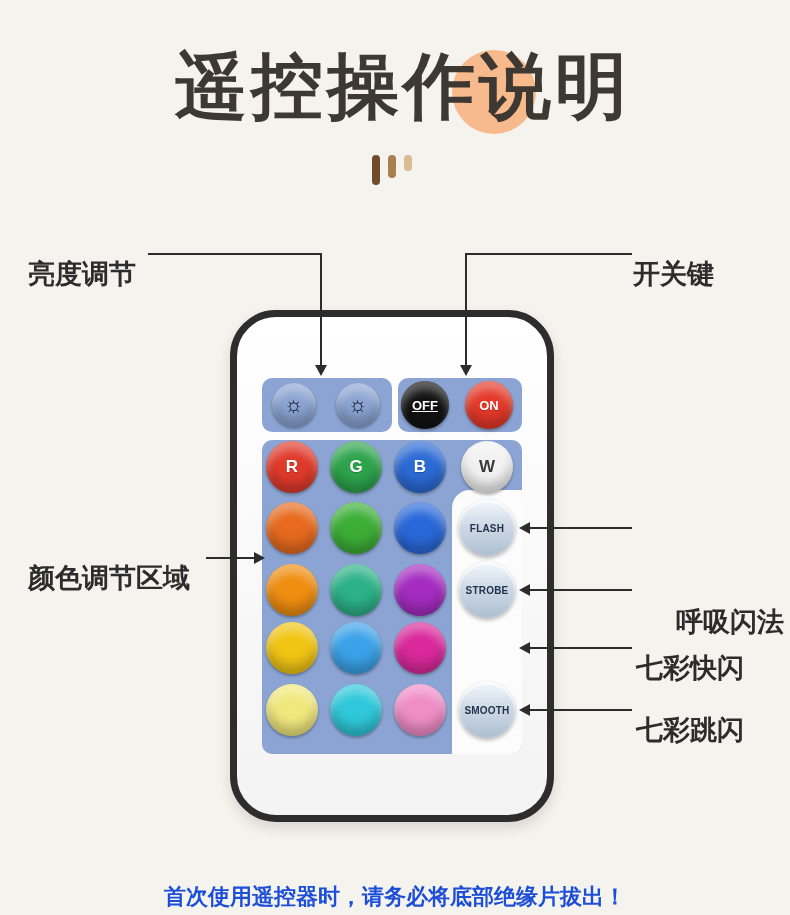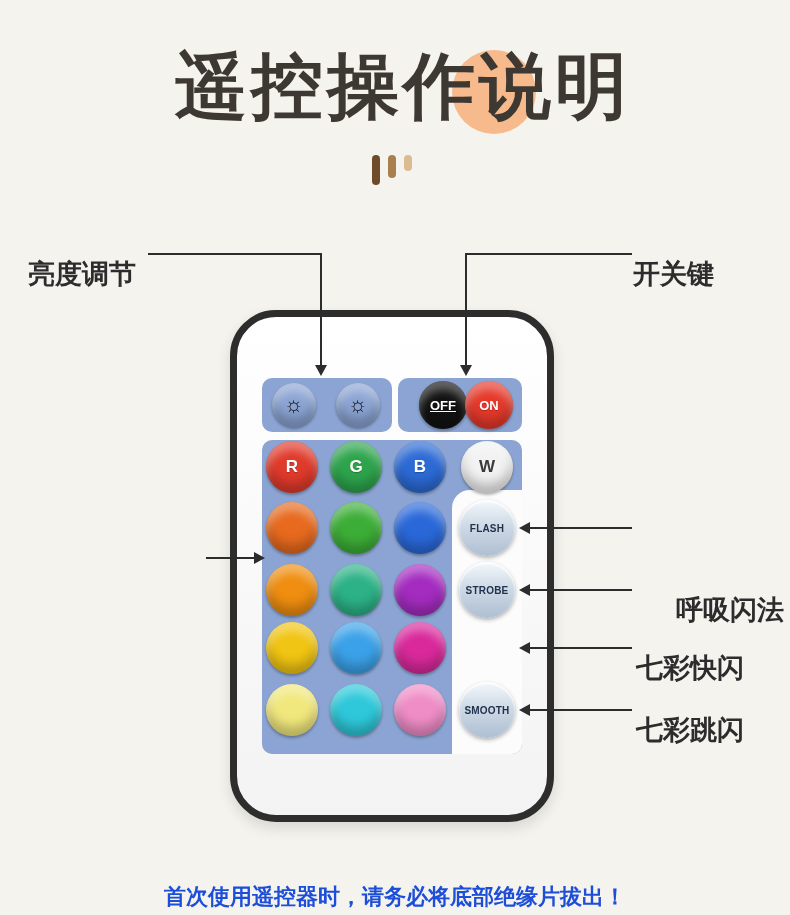--- a/index.html
+++ b/index.html
@@ -70,27 +70,28 @@
   <div class="anno label" style="left:28px; top:238px;">亮度调节</div>
   <div class="anno hline" style="left:148px; top:253px; width:174px;"></div>
   <div class="anno vline" style="left:320px; top:253px; height:112px;"></div>
   <div class="anno arr-down" style="left:315px; top:365px;"></div>
 
   <div class="anno label" style="left:633px; top:238px;">开关键</div>
   <div class="anno hline" style="left:466px; top:253px; width:166px;"></div>
   <div class="anno vline" style="left:465px; top:253px; height:112px;"></div>
   <div class="anno arr-down" style="left:460px; top:365px;"></div>
 
+  <div class="anno label" style="left:28px; top:542px;">颜色调节区域</div>
   <div class="anno hline" style="left:206px; top:557px; width:48px;"></div>
   <div class="anno arr-right" style="left:254px; top:552px;"></div>
 
   <div class="anno hline" style="left:530px; top:527px; width:102px;"></div>
   <div class="anno arr-left" style="left:519px; top:522px;"></div>
 
-  <div class="anno label" style="left:636px; top:574px;padding-left:40px;">呼吸闪法</div>
+  <div class="anno label" style="left:636px; top:586px;padding-left:40px;">呼吸闪法</div>
   <div class="anno hline" style="left:530px; top:589px; width:102px;"></div>
   <div class="anno arr-left" style="left:519px; top:584px;"></div>
 
   <div class="anno label" style="left:636px; top:632px;">七彩快闪</div>
   <div class="anno hline" style="left:530px; top:647px; width:102px;"></div>
   <div class="anno arr-left" style="left:519px; top:642px;"></div>
 
   <div class="anno label" style="left:636px; top:694px;">七彩跳闪</div>
   <div class="anno hline" style="left:530px; top:709px; width:102px;"></div>
   <div class="anno arr-left" style="left:519px; top:704px;"></div>
@@ -100,21 +101,21 @@
     <div class="panel p-top-r" style="background: rgb(139, 164, 211);"></div>
     <div class="panel p-main" style="background: rgb(139, 164, 211);"></div>
     <div class="cutout"></div>
 
     <div class="cbtn sz44 dim" style="left:35px; top:66px;">
       <span>☼</span>
     </div>
     <div class="cbtn sz44 dim" style="left:99px; top:66px;">
       <span>☼</span>
     </div>
-    <div class="cbtn sz48" style="left: 182px; top: 64px; background: rgb(18, 18, 18); text-decoration: underline;">
+    <div class="cbtn sz48" style="left: 164px; top: 64px; background: rgb(18, 18, 18); text-decoration: underline;">
       <span>OFF</span>
     </div>
     <div class="cbtn sz48" style="left: 228px; top: 64px; background: rgb(229, 57, 42);">
       <span>ON</span>
     </div>
 
     <div class="cbtn sz52" style="left: 29px; top: 124px; background: rgb(224, 58, 43);">
       <span>R</span>
     </div>
     <div class="cbtn sz52" style="left: 93px; top: 124px; background: rgb(45, 164, 76);">

